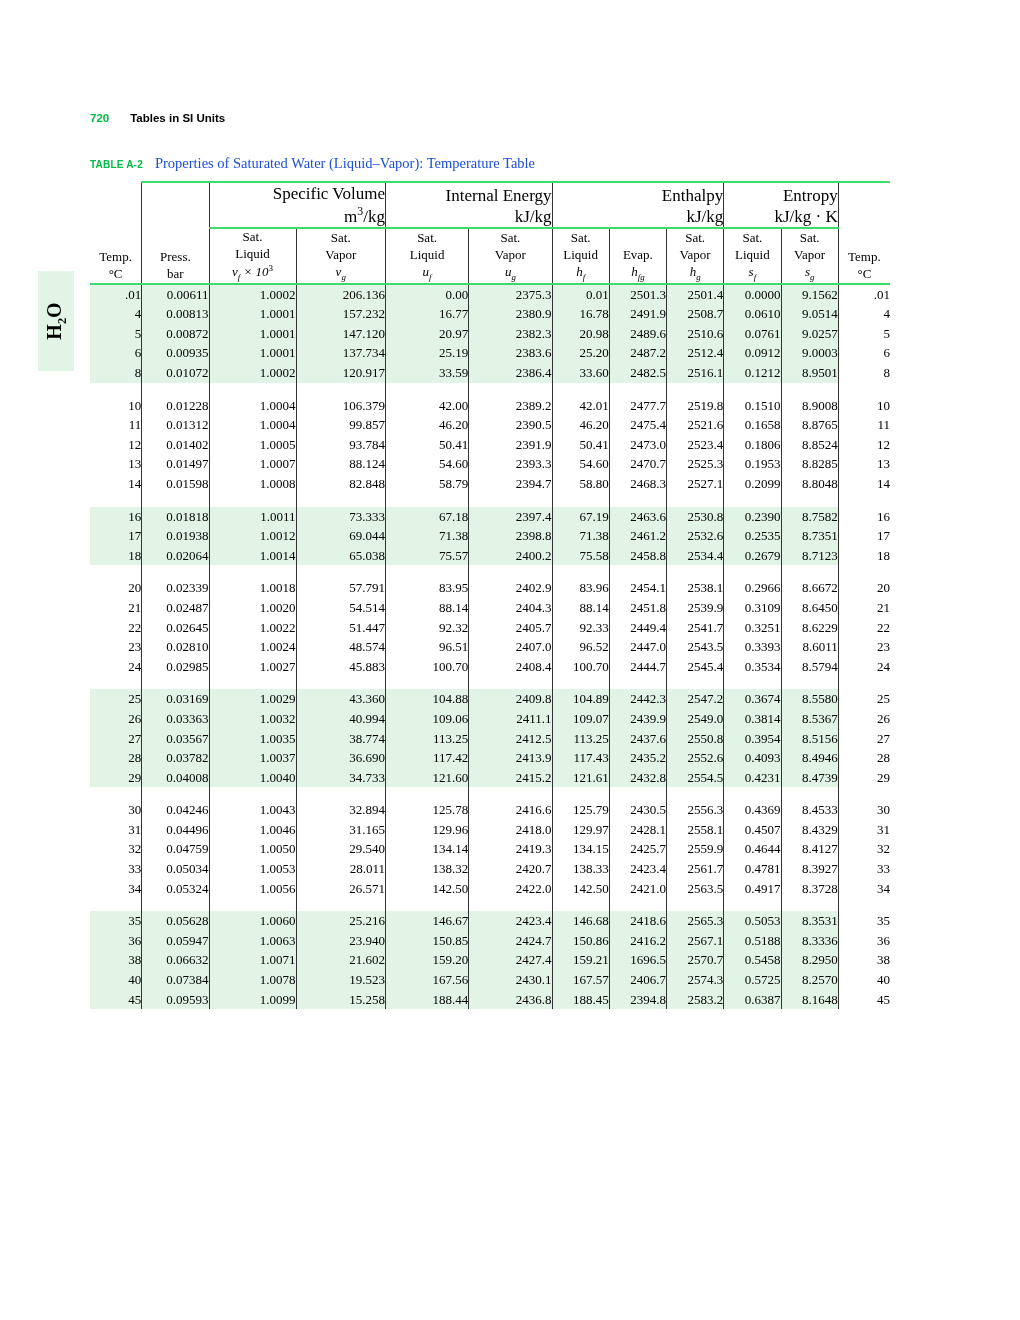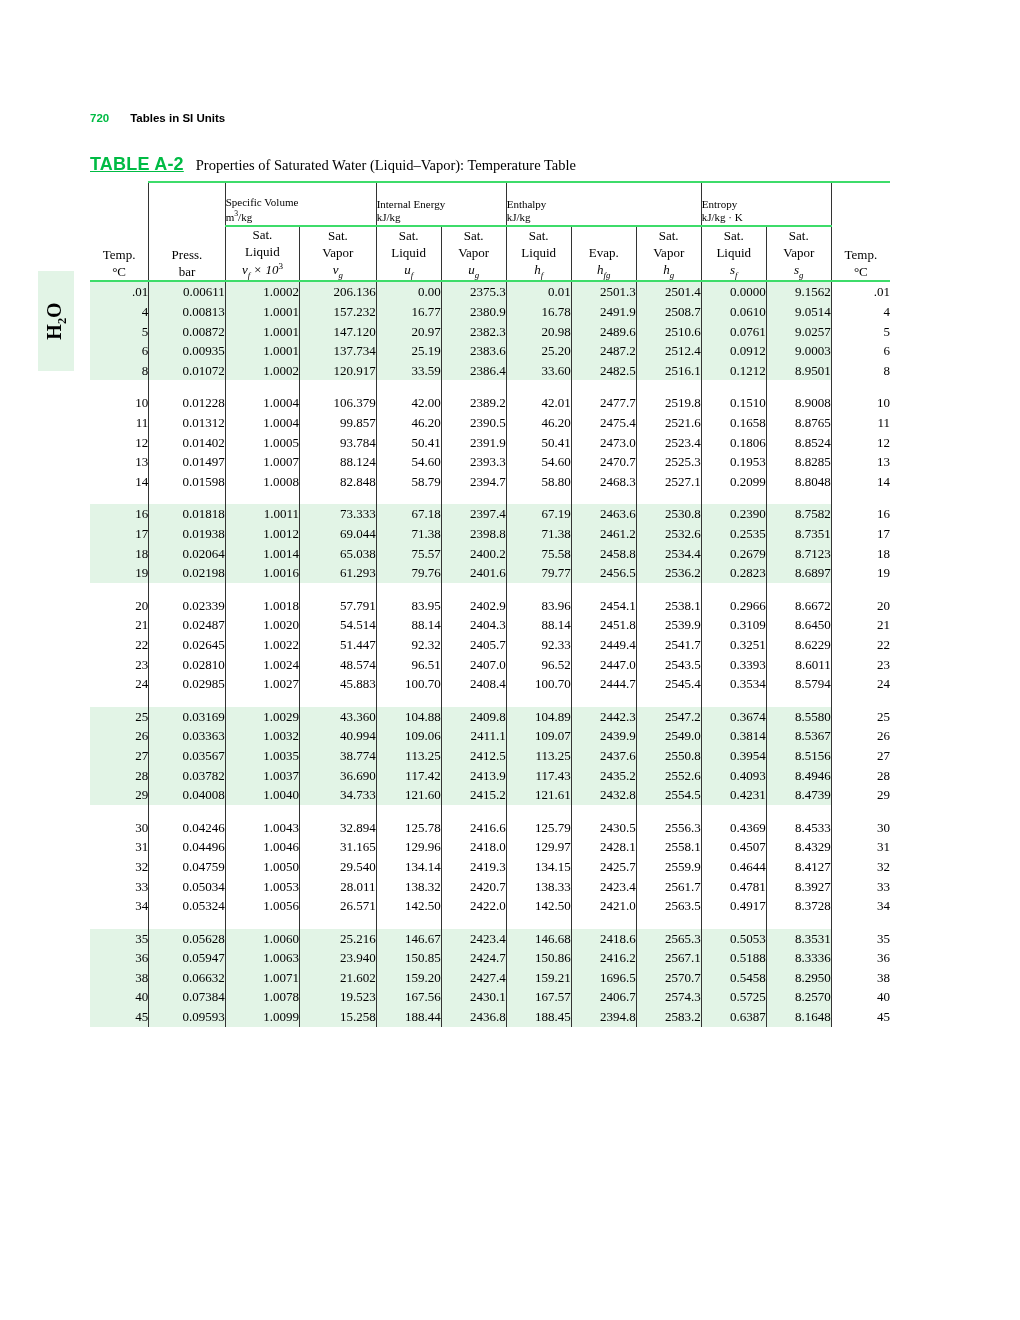--- a/index.html
+++ b/index.html
@@ -50,30 +50,29 @@
 
   
   #table-caption {
     position: absolute;
     left: 90px;
     top: 154px;
     white-space: nowrap;
   }
   #table-caption .tbl-num {
     font-family: "Liberation Sans", sans-serif;
-    font-size: 18px;
+    font-size: 10px;
     font-weight: bold;
     color: #00bb44;
     letter-spacing: 0.2px;
-    text-decoration: underline;
   }
   #table-caption .tbl-title {
     font-family: "Liberation Serif", serif;
     font-size: 14.5px;
-    color: #000000;
+    color: #1d4ed8;
     margin-left: 12px;
   }
 
   
   #prop-table {
     position: absolute;
     left: 90px;
     top: 181px;
     width: 800px;
     border-collapse: collapse;
@@ -87,22 +86,22 @@
     vertical-align: bottom;
   }
 
   
   .rule-green-top   { border-top: 2px solid #3ddc6a; }
   .rule-green-bot   { border-bottom: 2px solid #3ddc6a; }
   .vline-l          { border-left: 1px solid #333; }
 
   
   .grp-cell {
-    text-align: left;
-    font-size: 11px;
+    text-align: right;
+    font-size: 17px;
     line-height: 1.25;
     padding: 5px 4px 4px 4px;
     height: 44px;
     vertical-align: top;
   }
   .grp-cell sup { font-size: 0.7em; vertical-align: super; }
 
   
   .sub-cell {
     text-align: center;
@@ -439,34 +438,20 @@
         <td class="d vline-l shaded">65.038</td>
         <td class="d vline-l shaded">75.57</td>
         <td class="d vline-l shaded">2400.2</td>
         <td class="d vline-l shaded">75.58</td>
         <td class="d vline-l shaded">2458.8</td>
         <td class="d vline-l shaded">2534.4</td>
         <td class="d vline-l shaded">0.2679</td>
         <td class="d vline-l shaded">8.7123</td>
         <td class="d vline-l tcol-right">18</td>
       </tr>
-      <tr class="shade">
-        <td class="d tcol shaded">19</td>
-        <td class="d vline-l shaded">0.02198</td>
-        <td class="d vline-l shaded">1.0016</td>
-        <td class="d vline-l shaded">61.293</td>
-        <td class="d vline-l shaded">79.76</td>
-        <td class="d vline-l shaded">2401.6</td>
-        <td class="d vline-l shaded">79.77</td>
-        <td class="d vline-l shaded">2456.5</td>
-        <td class="d vline-l shaded">2536.2</td>
-        <td class="d vline-l shaded">0.2823</td>
-        <td class="d vline-l shaded">8.6897</td>
-        <td class="d vline-l tcol-right">19</td>
-      </tr>
       <tr class="gap">
         <td></td>
         <td class="vline-l"></td>
         <td class="vline-l"></td>
         <td class="vline-l"></td>
         <td class="vline-l"></td>
         <td class="vline-l"></td>
         <td class="vline-l"></td>
         <td class="vline-l"></td>
         <td class="vline-l"></td>

